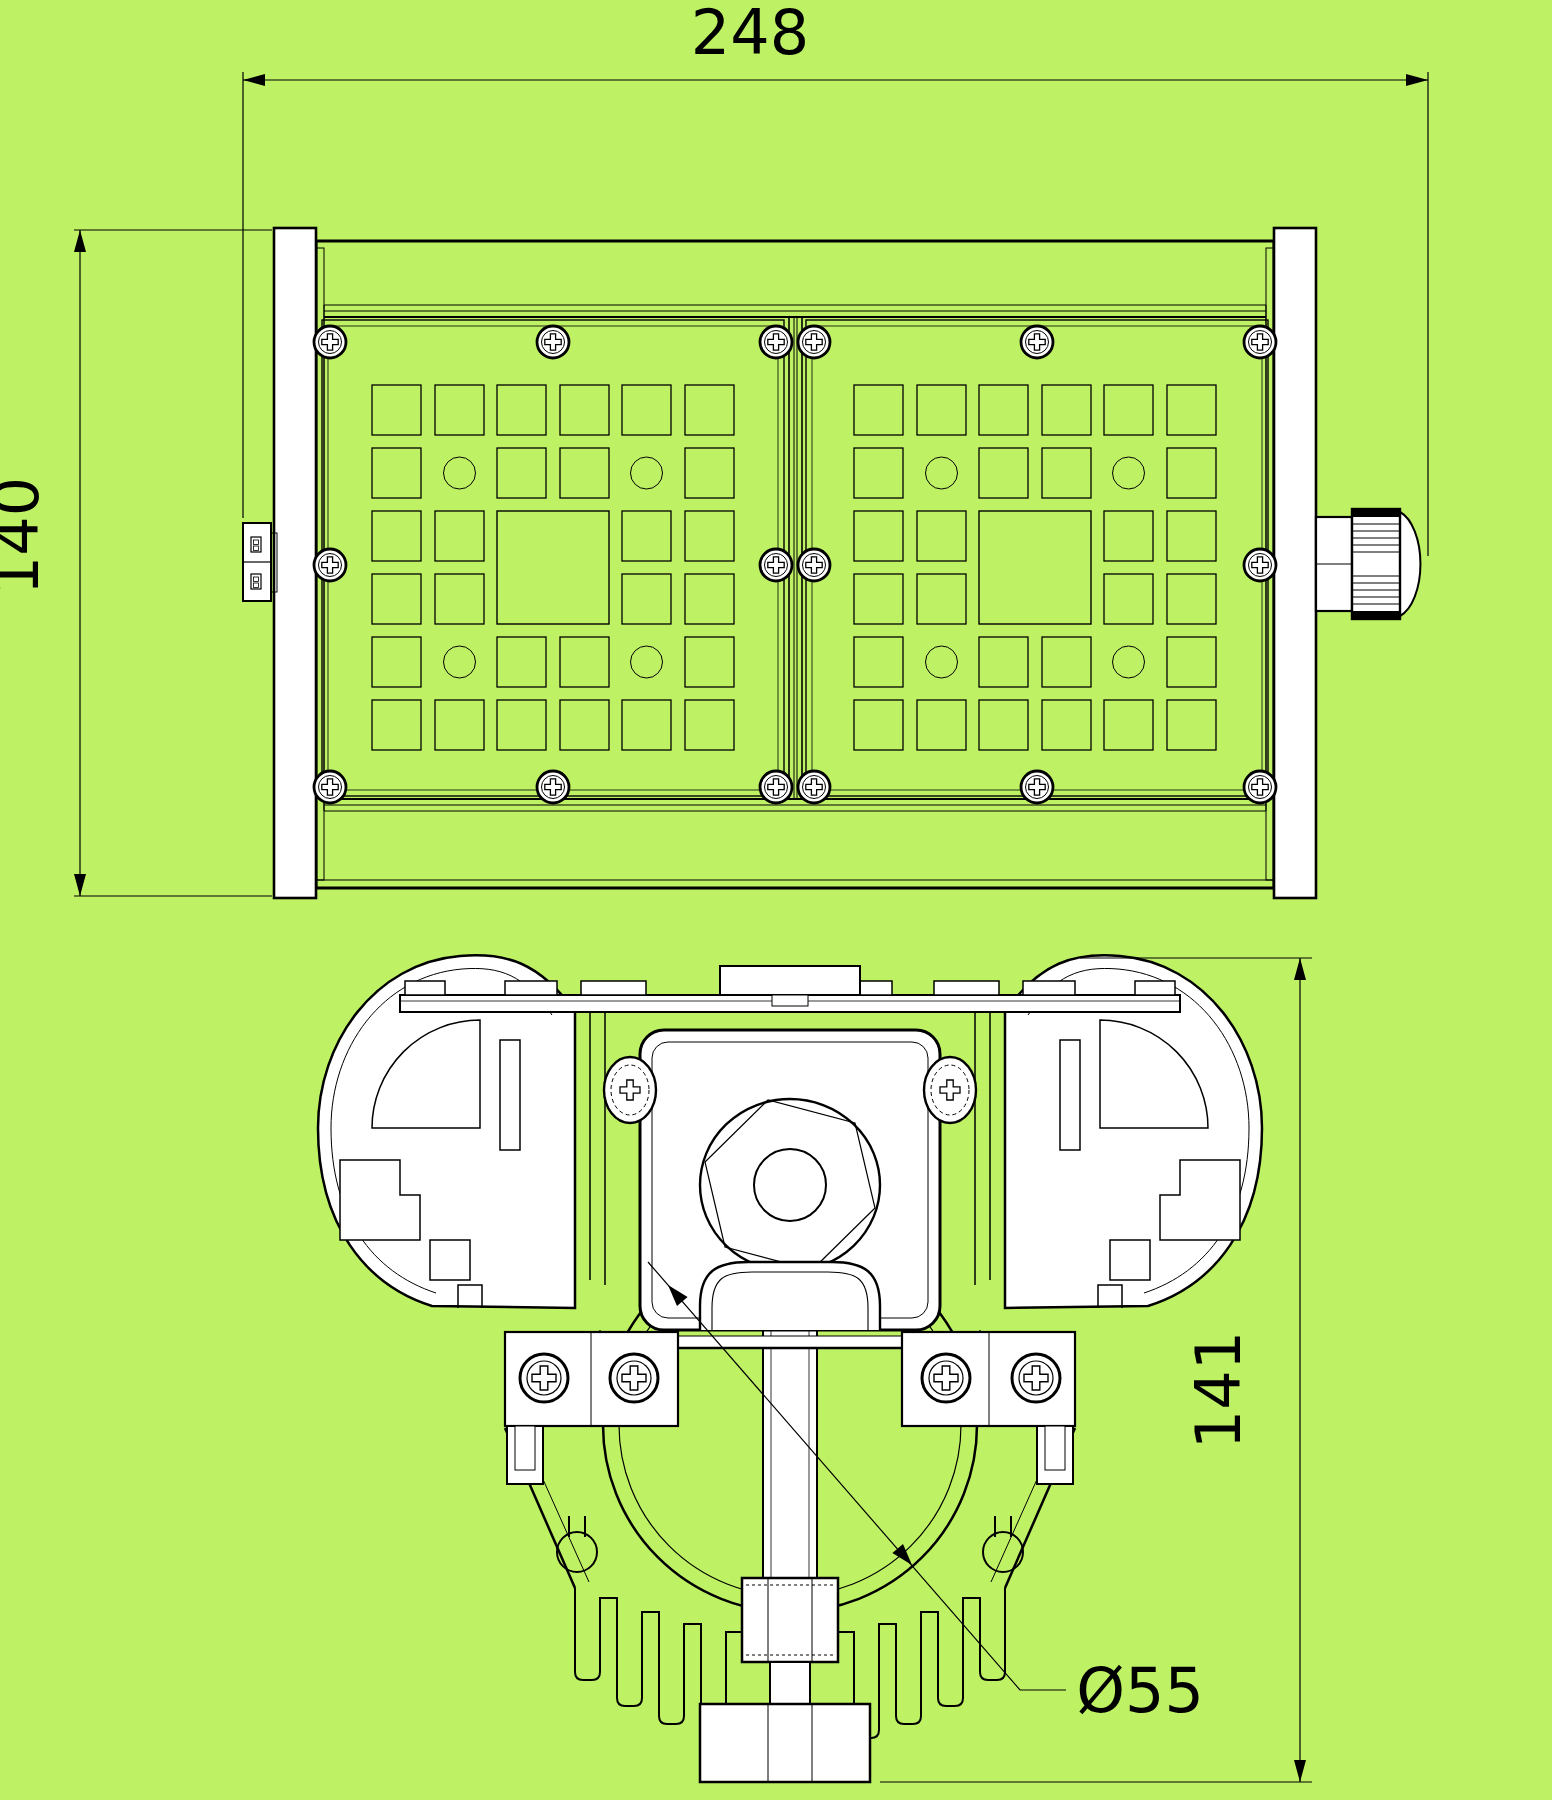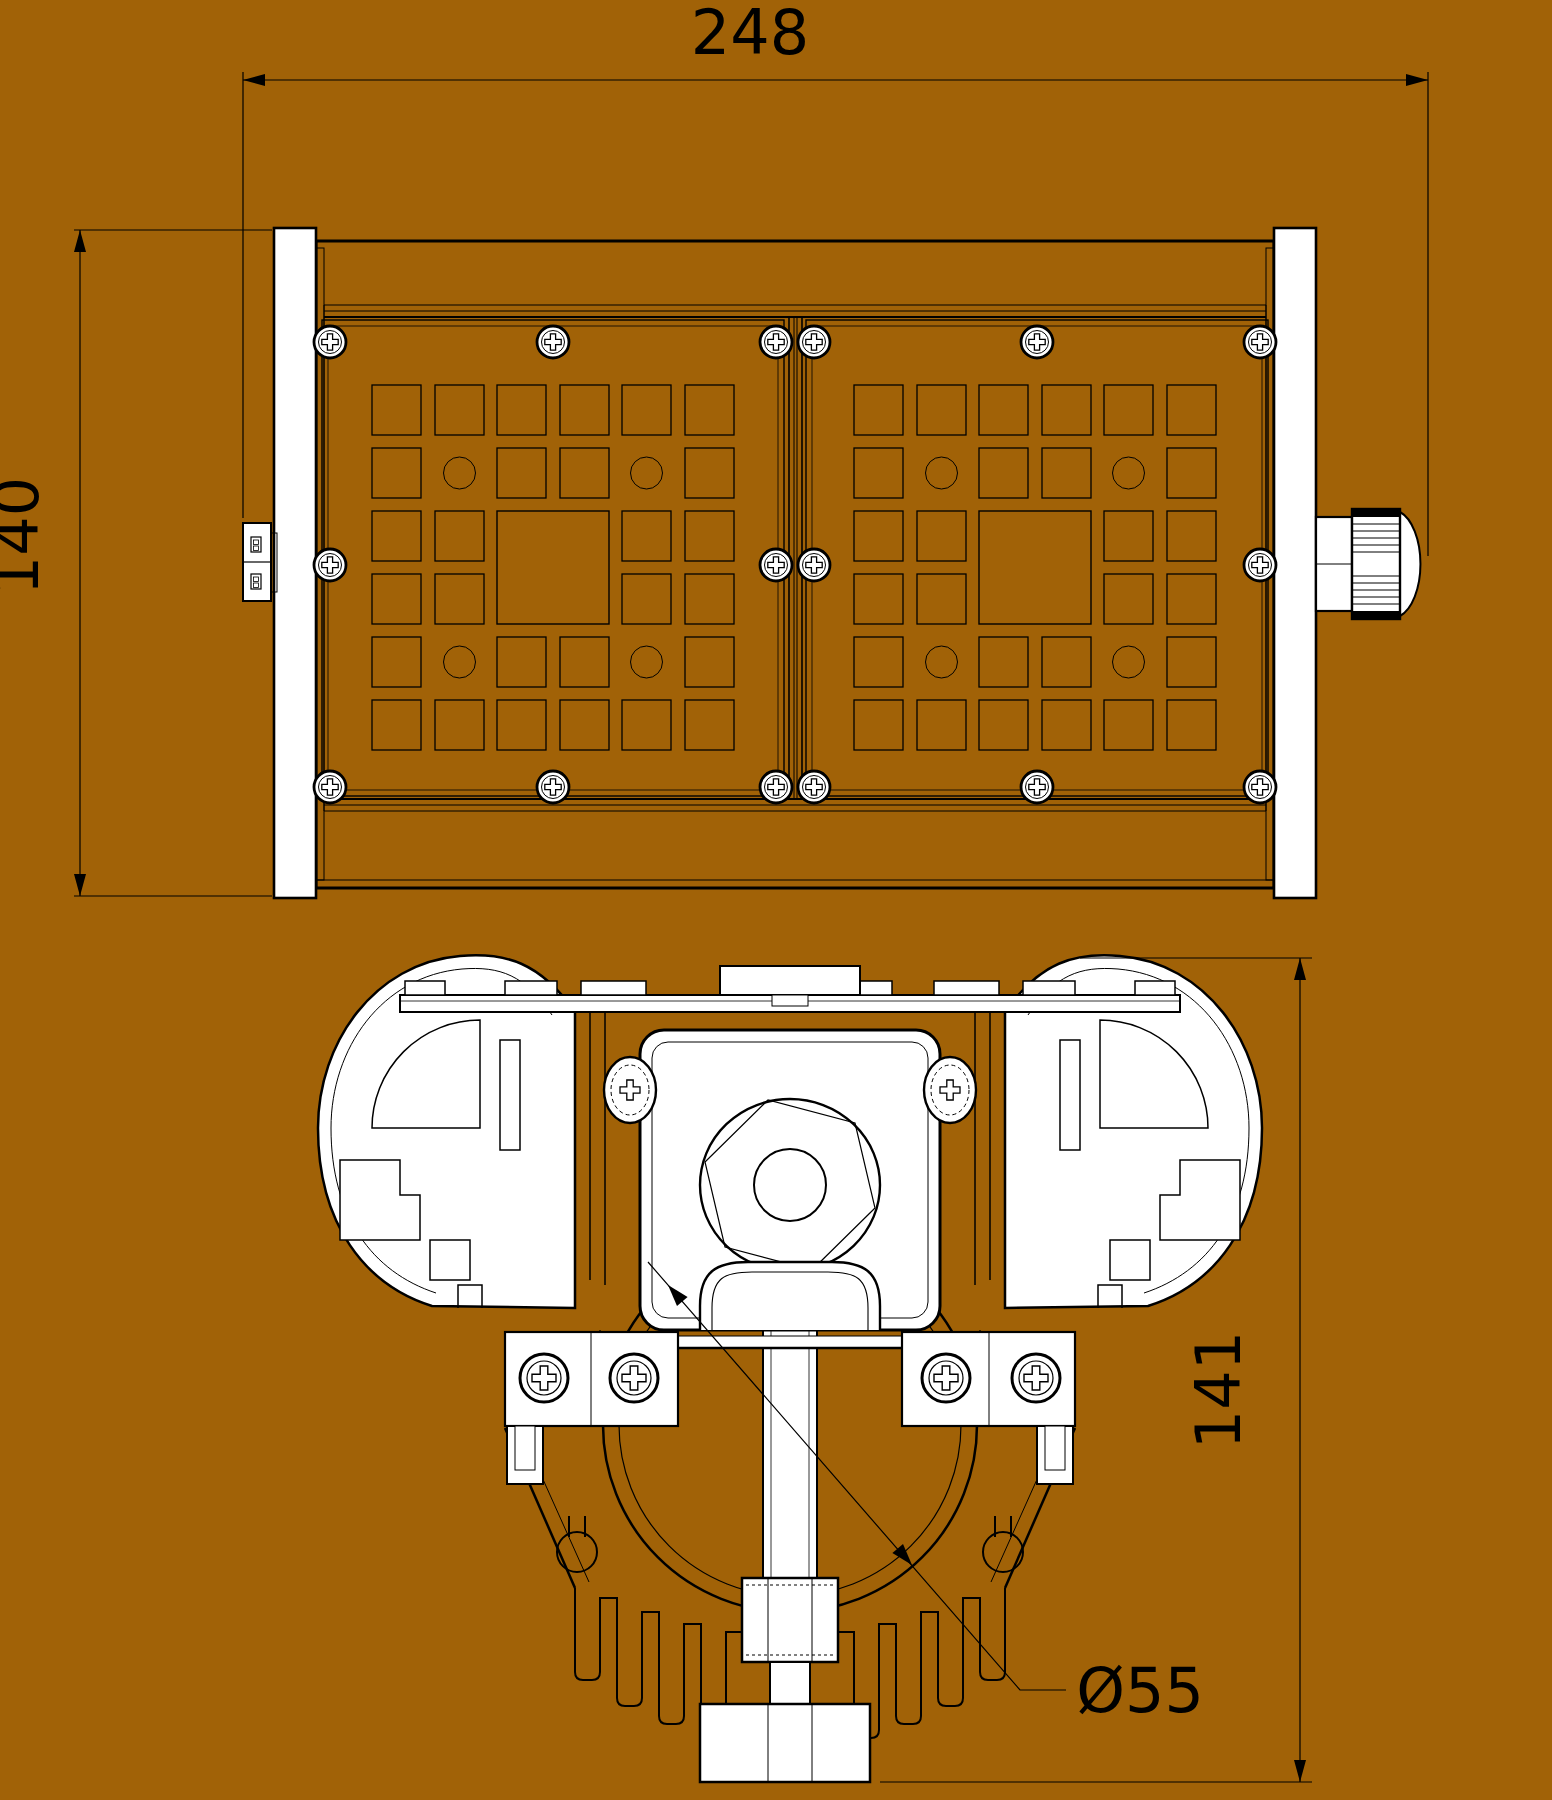--- a/index.html
+++ b/index.html
@@ -1,16 +1,16 @@
 <!DOCTYPE html>
 <html><head>
 <meta charset="utf-8">
 <style>
   html,body{margin:0;padding:0;background:#fff;}
-  .stage{width:1552px;height:1800px;position:relative;background:#a16207;overflow:hidden;}
+  .stage{width:1552px;height:1800px;position:relative;background:#bef264;overflow:hidden;}
   svg{display:block;}
   svg text{font-family:"DejaVu Sans","Liberation Sans",sans-serif;font-size:62px;fill:#000;}
   .ln{stroke:#000;fill:none;}
   .fw{fill:#fff;stroke:#000;}
   .dim{stroke:#000;stroke-width:1.2;fill:none;}
   .arr{fill:#000;stroke:none;}
 </style>
 </head>
 <body>
 

